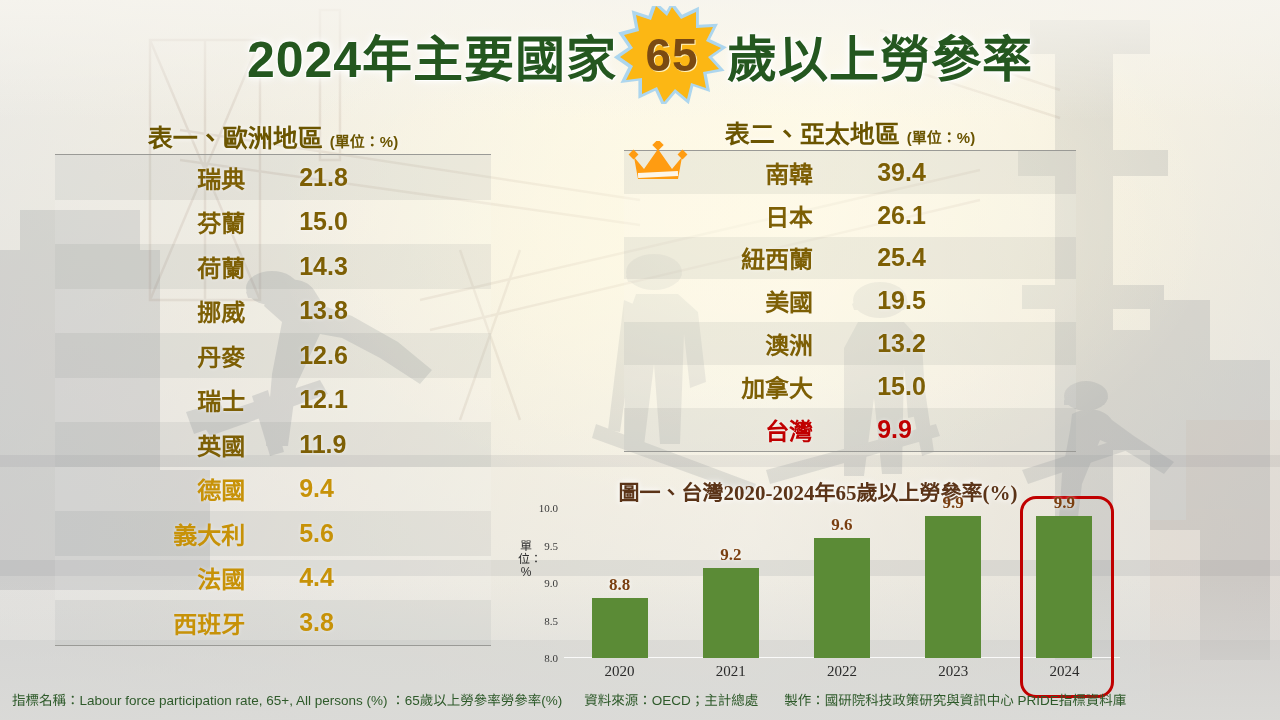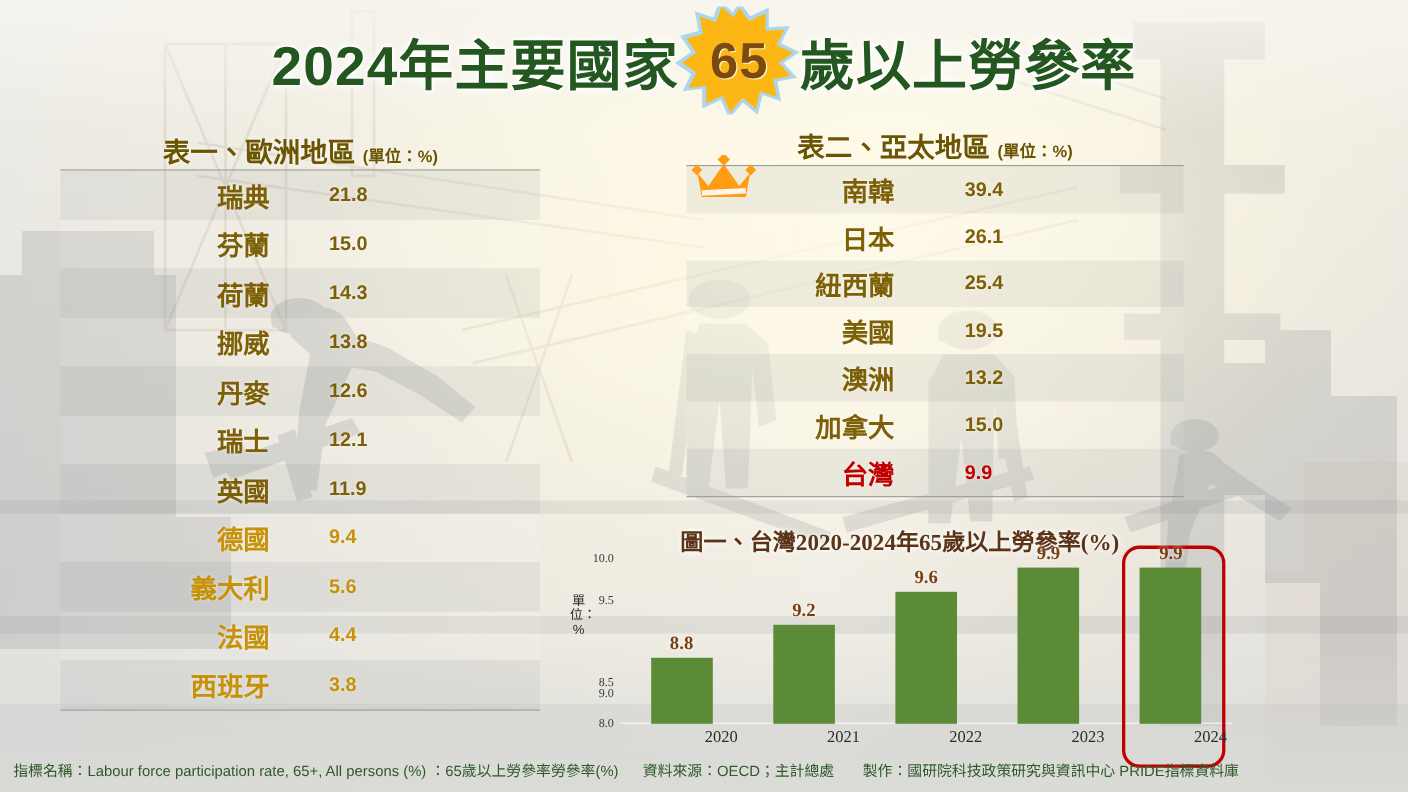--- a/index.html
+++ b/index.html
@@ -56,21 +56,21 @@
     text-align:center;white-space:nowrap;
     font-size:25px;font-weight:bold;color:#6b5500;
     text-shadow:0 0 5px rgba(255,255,255,.9);
   }
   .tbl-title .unit{font-size:15px;font-weight:bold;}
   .tbl-body{border-top:1.5px solid #9a9a96;border-bottom:1.5px solid #9a9a96;}
   .row{display:flex;align-items:center;}
   .row.odd{background:rgba(170,175,175,.18);}
   .row.even{background:rgba(255,255,255,.10);}
   .cell-name{flex:1;text-align:right;padding-right:10px;font-size:24px;font-weight:bold;}
-  .cell-val{width:44%;text-align:left;padding-left:44px;font-size:18px;font-weight:bold;}
+  .cell-val{width:44%;text-align:left;padding-left:44px;font-size:25px;font-weight:bold;}
   .gold  {color:#7d5f05;text-shadow:0 0 4px rgba(255,255,255,.55);}
   .gold2 {color:#c79208;text-shadow:0 0 4px rgba(255,255,255,.45);}
   .red   {color:#c00000;text-shadow:0 0 4px rgba(255,255,255,.55);}
 
   #table-europe{left:55px;top:118px;width:436px;}
   #table-europe .tbl-body .row{height:44.5px;}
   #table-asia{left:624px;top:114px;width:452px;}
   #table-asia .tbl-body .row{height:42.8px;}
   #table-asia .cell-val{padding-left:54px;}
 
@@ -99,21 +99,21 @@
   .bar{position:absolute;bottom:0;left:50%;transform:translateX(-50%);width:56px;background:#5b8b36;}
   .bar-lbl{
     position:absolute;left:50%;transform:translateX(-50%);
     font-family:"Liberation Serif","DejaVu Serif",serif;
     font-size:17px;font-weight:bold;color:#7a3f10;white-space:nowrap;
     text-shadow:0 0 4px rgba(255,255,255,.9);
   }
   .xcat{
     position:absolute;top:calc(100% + 5px);left:50%;transform:translateX(-50%);
     font-family:"Liberation Serif","DejaVu Serif",serif;
-    font-size:15px;color:#2b2b2b;white-space:nowrap;margin-left:36px;
+    font-size:15px;color:#2b2b2b;white-space:nowrap;
   }
   #highlight-box{
     position:absolute;border:3.5px solid #c00000;border-radius:16px;
     left:486px;top:-12px;width:88px;height:196px;pointer-events:none;
   }
 
   
   #footer{
     position:absolute;left:0;right:0;bottom:10px;height:22px;
     display:flex;align-items:center;
@@ -316,21 +316,21 @@
 </div>
 
 <div id="chart">
   <div id="chart-title">圖一、台灣2020-2024年65歲以上勞參率(%)</div>
   <div id="ylabel">單位：%</div>
   <div id="plot">
     <div id="baseline"></div>
     <div id="highlight-box" style="left: 456.4px; border-color: rgb(192, 0, 0);"></div>
   <div class="ytick" style="top: 100%;">8.0</div>
       <div class="ytick" style="top: 75%;">8.5</div>
-      <div class="ytick" style="top: 50%; margin-top: 48px;">9.0</div>
+      <div class="ytick" style="top: 50%;">9.0</div>
       <div class="ytick" style="top: 25%;">9.5</div>
       <div class="ytick" style="top: 0%;">10.0</div>
       <div class="bar-slot" style="left: 0%;">
         <div class="bar" style="height: 40%; background: rgb(91, 139, 54);"></div>
         <div class="bar-lbl" style="bottom: calc(40% + 3px); color: rgb(122, 63, 16);">8.8</div>
         <div class="xcat">2020</div>
       </div>
       <div class="bar-slot" style="left: 20%;">
         <div class="bar" style="height: 60%; background: rgb(91, 139, 54);"></div>
         <div class="bar-lbl" style="bottom: calc(60% + 3px); color: rgb(122, 63, 16);">9.2</div>

